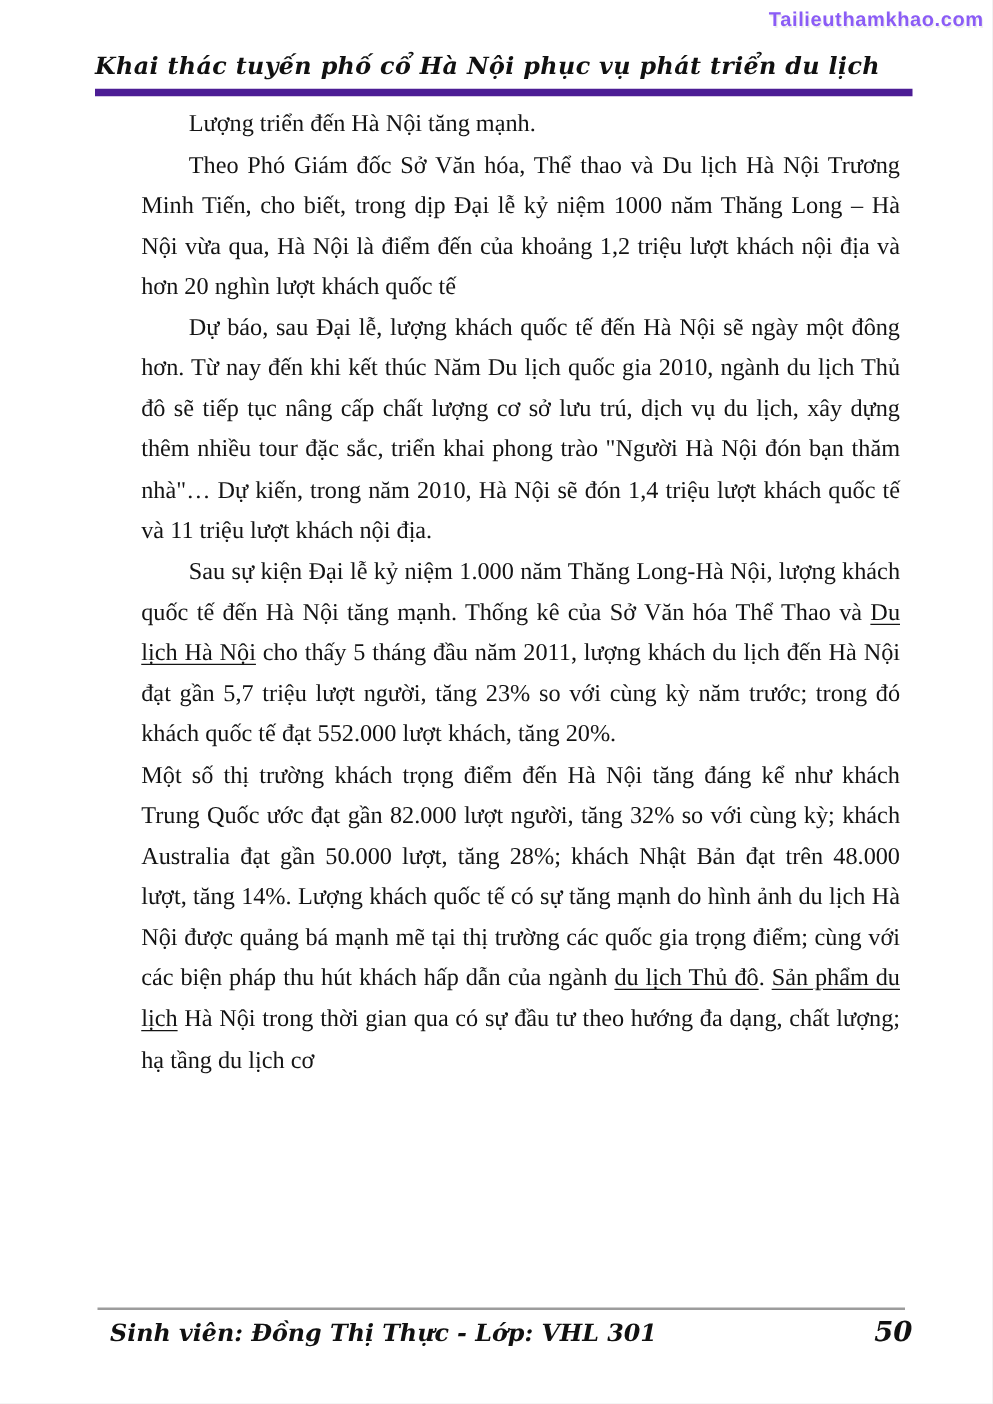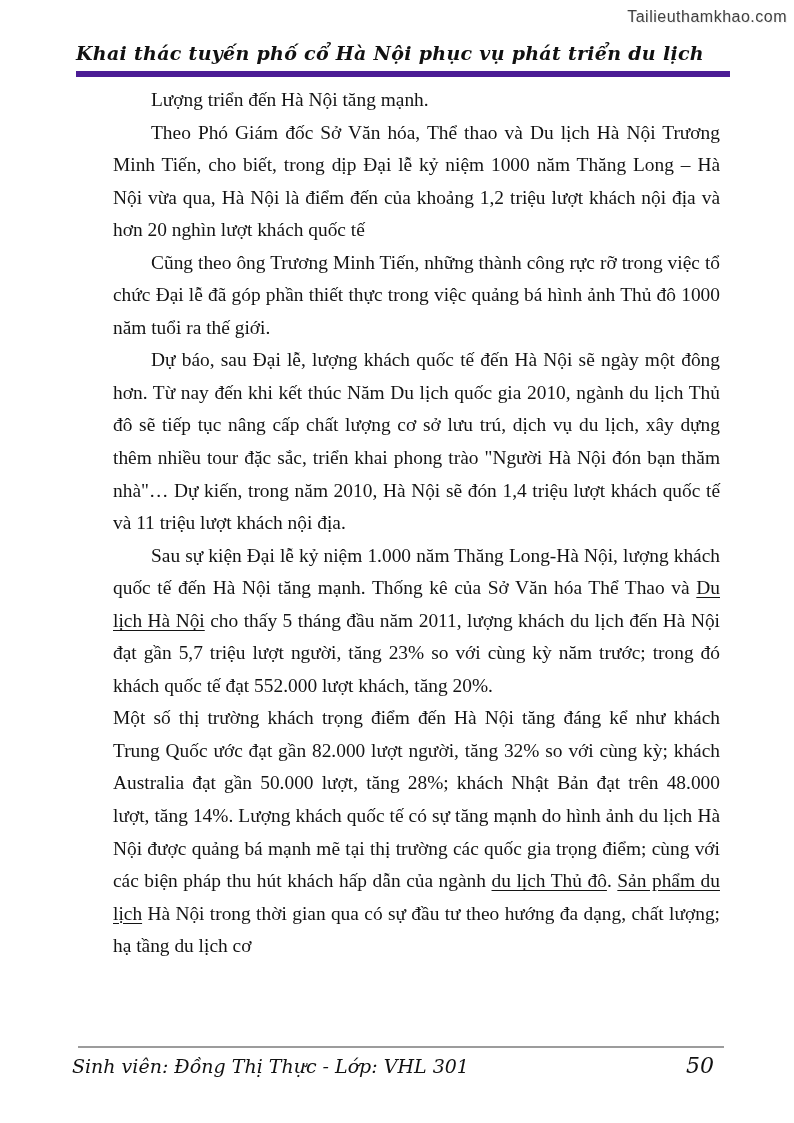--- a/index.html
+++ b/index.html
@@ -13,23 +13,24 @@
     overflow: hidden;
     font-family: "Liberation Serif", serif;
     color: #141414;
   }
   .watermark {
     position: absolute;
     top: 8px;
     right: 7px;
     font-family: "Liberation Sans", sans-serif;
     font-size: 16px;
-    color: #404040;
+    color: #8b5cf6;
     letter-spacing: 0.5px;
     text-shadow: 1px 1px 0 #eeeeee;
+    font-weight: bold;
   }
   .header {
     position: absolute;
     top: 42px;
     left: 76px;
     width: 654px;
     text-align: left;
     font-family: "DejaVu Serif", serif;
     font-style: italic;
     font-weight: bold;
@@ -53,46 +54,45 @@
   .footer-rule {
     position: absolute;
     top: 1046px;
     left: 78px;
     width: 646px;
     border-top: 2px solid #9c9c9c;
   }
   .footer {
     position: absolute;
     top: 1053px;
-    left: 72px;
+    left: 88px;
     width: 642px;
     display: flex;
     justify-content: space-between;
     align-items: baseline;
     font-family: "DejaVu Serif", serif;
     font-style: italic;
-    font-weight: normal;
+    font-weight: bold;
     font-size: 19px;
     color: #111111;
   }
   .footer .page-num { font-size: 22px; }
 </style>
 </head>
 <body>
 
 <div class="page">
 
   <div class="watermark">Tailieuthamkhao.com</div>
 
   <div class="header">Khai thác tuyến phố cổ Hà Nội phục vụ phát triển du lịch</div>
 
   <div class="content">
       <p class="indent"><span>Lượng triển đến Hà Nội tăng mạnh.</span></p>
       <p class="indent"><span>Theo Phó Giám đốc Sở Văn hóa, Thể thao và Du lịch Hà Nội Trương Minh Tiến, cho biết, trong dịp Đại lễ kỷ niệm 1000 năm Thăng Long – Hà Nội vừa qua, Hà Nội là điểm đến của khoảng 1,2 triệu lượt khách nội địa và hơn 20 nghìn lượt khách quốc tế</span></p>
-      <p class="indent"><span>Cũng theo ông Trương Minh Tiến, những thành công rực rỡ trong việc tổ chức Đại lễ đã góp phần thiết thực trong việc quảng bá hình ảnh Thủ đô 1000 năm tuổi ra thế giới.</span></p>
       <p class="indent"><span>Dự báo, sau Đại lễ, lượng khách quốc tế đến Hà Nội sẽ ngày một đông hơn. Từ nay đến khi kết thúc Năm Du lịch quốc gia 2010, ngành du lịch Thủ đô sẽ tiếp tục nâng cấp chất lượng cơ sở lưu trú, dịch vụ du lịch, xây dựng thêm nhiều tour đặc sắc, triển khai phong trào "Người Hà Nội đón bạn thăm nhà"… Dự kiến, trong năm 2010, Hà Nội sẽ đón 1,4 triệu lượt khách quốc tế và 11 triệu lượt khách nội địa.</span></p>
       <p class="indent"><span>Sau sự kiện Đại lễ kỷ niệm 1.000 năm Thăng Long-Hà Nội, lượng khách quốc tế đến Hà Nội tăng mạnh. Thống kê của Sở Văn hóa Thể Thao và </span><span class="u">Du lịch Hà Nội</span><span> cho thấy 5 tháng đầu năm 2011, lượng khách du lịch đến Hà Nội đạt gần 5,7 triệu lượt người, tăng 23% so với cùng kỳ năm trước; trong đó khách quốc tế đạt 552.000 lượt khách, tăng 20%.</span></p>
       <p class=""><span>Một số thị trường khách trọng điểm đến Hà Nội tăng đáng kể như khách Trung Quốc ước đạt gần 82.000 lượt người, tăng 32% so với cùng kỳ; khách Australia đạt gần 50.000 lượt, tăng 28%; khách Nhật Bản đạt trên 48.000 lượt, tăng 14%. Lượng khách quốc tế có sự tăng mạnh do hình ảnh du lịch Hà Nội được quảng bá mạnh mẽ tại thị trường các quốc gia trọng điểm; cùng với các biện pháp thu hút khách hấp dẫn của ngành </span><span class="u">du lịch Thủ đô</span><span>. </span><span class="u">Sản phẩm du lịch</span><span> Hà Nội trong thời gian qua có sự đầu tư theo hướng đa dạng, chất lượng; hạ tầng du lịch cơ</span></p>
     </div>
 
   <div class="footer-rule"></div>
 
   <div class="footer">
     <span>Sinh viên: Đồng Thị Thực - Lớp: VHL 301</span>
     <span class="page-num">50</span>

